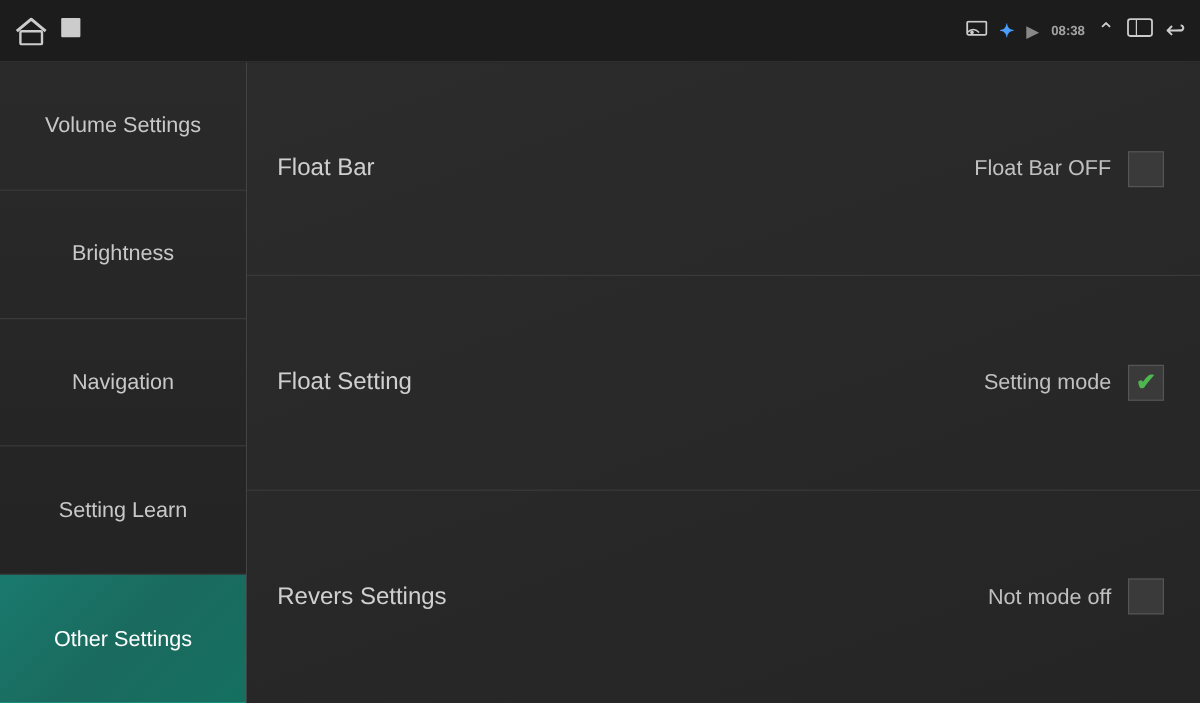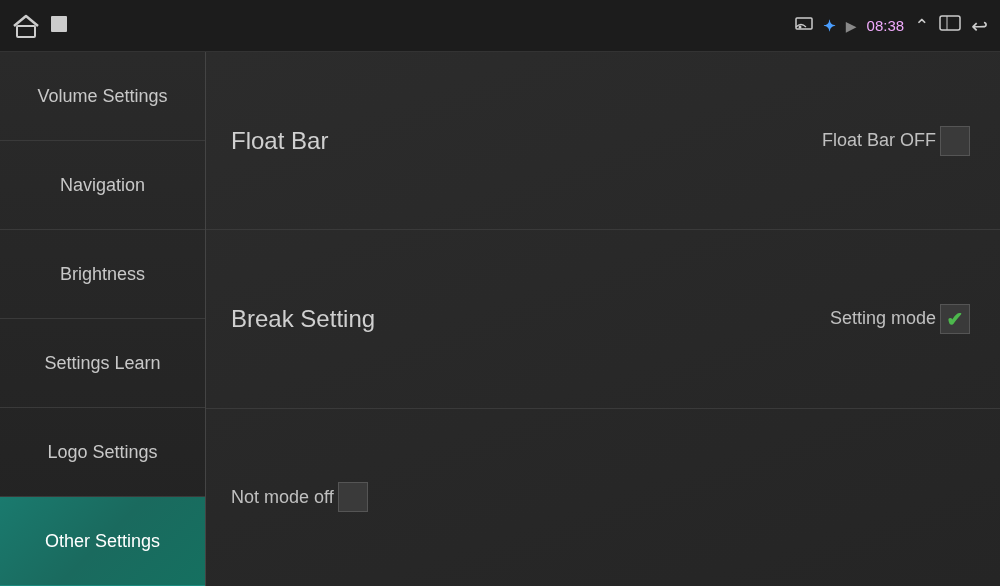--- a/index.html
+++ b/index.html
@@ -29,23 +29,23 @@
       gap: 10px;
     }
     .status-bar-right {
       display: flex;
       align-items: center;
       gap: 10px;
       font-size: 14px;
       color: #ccc;
     }
     .status-time {
-      font-size: 15px;
-      font-weight: normal;
-      color: #f0abfc;
+      font-size: 11px;
+      font-weight: bold;
+      color: #a3a3a3;
     }
 
     
     .main-layout {
       display: flex;
       width: 100%;
       height: 534px;
     }
 
     
@@ -91,28 +91,28 @@
       display: flex;
       align-items: center;
       justify-content: space-between;
       padding: 0 30px 0 25px;
       border-bottom: 1px solid #3a3a3a;
     }
     .settings-row:last-child {
       border-bottom: none;
     }
     .setting-label {
-      font-size: 24px;
+      font-size: 20px;
       color: #d0d0d0;
       font-weight: 400;
     }
     .setting-value-group {
       display: flex;
       align-items: center;
-      gap: 4px;
+      gap: 14px;
     }
     .setting-value-text {
       font-size: 18px;
       color: #c0c0c0;
     }
     .checkbox {
       width: 30px;
       height: 30px;
       background: #3a3a3a;
       border: 1px solid #555;
@@ -169,42 +169,42 @@
       </svg>
     </span>
     <span style="font-size:20px;color:#ccc;">↩</span>
   </div>
 </div>
 
 <div class="main-layout">
 
   <div class="sidebar" id="sidebar-container">
   <div class="sidebar-item">Volume Settings</div>
+      <div class="sidebar-item">Brightness</div>
       <div class="sidebar-item">Navigation</div>
-      <div class="sidebar-item">Brightness</div>
-      <div class="sidebar-item">Settings Learn</div>
-      <div class="sidebar-item">Logo Settings</div>
+      <div class="sidebar-item">Setting Learn</div>
       <div class="sidebar-item active">Other Settings</div>
     </div>
 
   <div class="content-area" id="content-container">
   <div class="settings-row">
         <span class="setting-label">Float Bar</span>
         <div class="setting-value-group">
           <span class="setting-value-text">Float Bar OFF</span>
           <div class="checkbox"></div>
         </div>
       </div>
       <div class="settings-row">
-        <span class="setting-label">Break Setting</span>
+        <span class="setting-label">Float Setting</span>
         <div class="setting-value-group">
           <span class="setting-value-text">Setting mode</span>
           <div class="checkbox checked"></div>
         </div>
       </div>
       <div class="settings-row">
+        <span class="setting-label">Revers Settings</span>
         <div class="setting-value-group">
           <span class="setting-value-text">Not mode off</span>
           <div class="checkbox"></div>
         </div>
       </div>
     </div>
 </div>
 
 </body></html>

